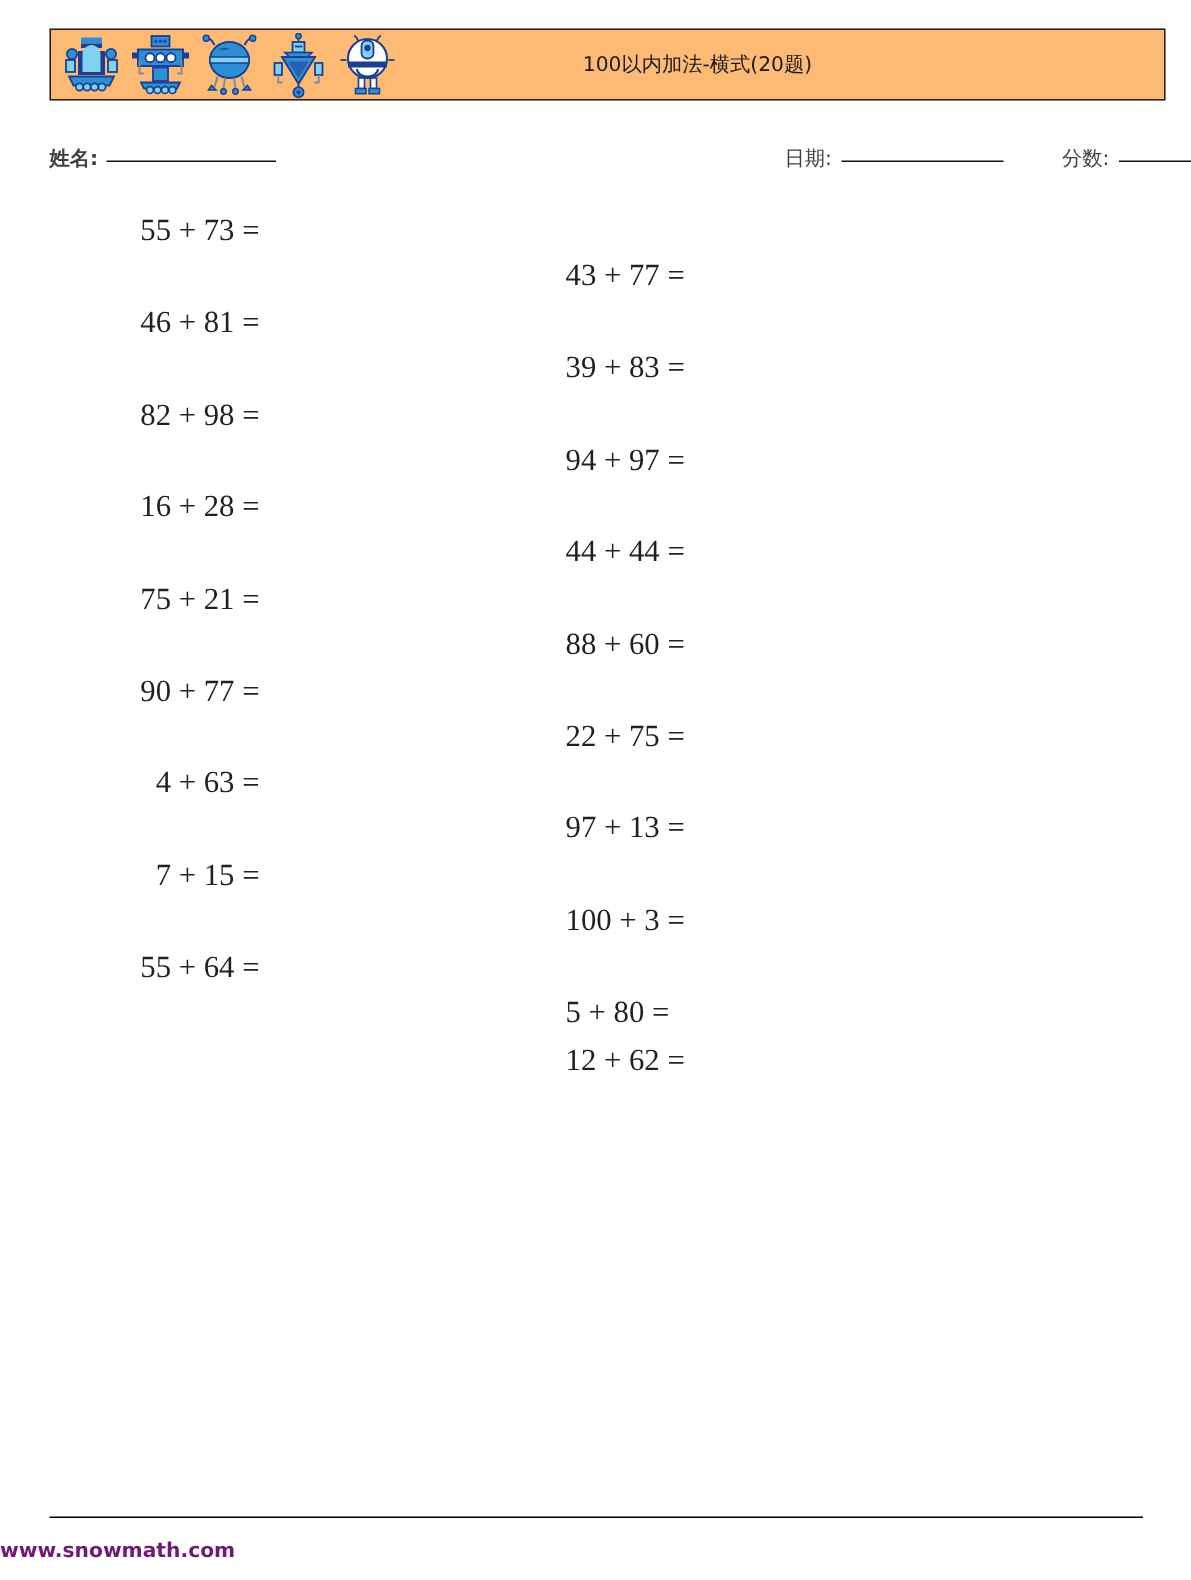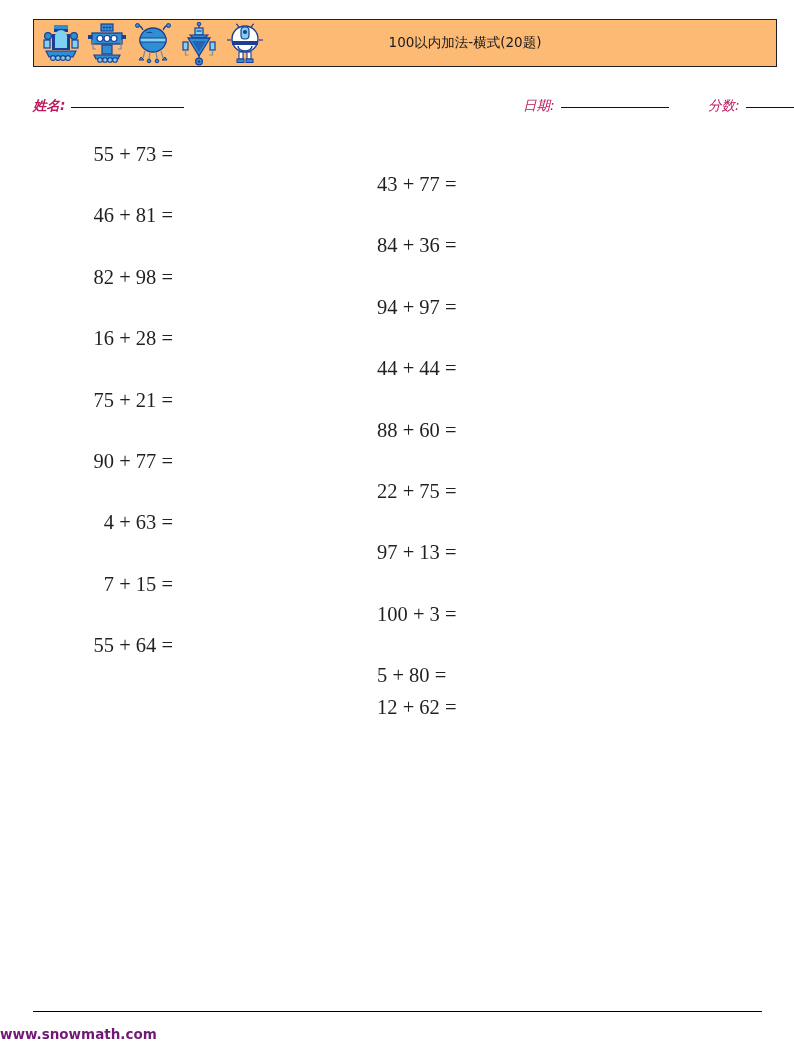--- a/index.html
+++ b/index.html
@@ -53,21 +53,21 @@
     width: 744px; height: 24px;
   }
   .info-field {
     position: absolute;
     display: flex;
     align-items: baseline;
     font-size: 13.5px;
     font-family: "DejaVu Sans", sans-serif;
     white-space: nowrap;
   }
-  .info-label { font-weight: bold; color: #be185d; font-style: italic; }
+  .info-label { font-weight: bold; color: #404040; }
   .info-label.plain { font-weight: normal; }
   .blank-line {
     display: inline-block;
     border-bottom: 1.4px solid #111;
     margin-left: 6px;
     height: 1px;
     position: relative;
     top: -2px;
   }
   #field-name { left: 0px; top: 2px; }
@@ -253,21 +253,21 @@
     <div class="prob-cell col-right">
         <span class="prob-inner">43 + 77 =</span>
       </div>
   </div>
 
   <div class="prob-row">
     <div class="prob-cell col-left">
         <span class="prob-inner">46 + 81 =</span>
       </div>
     <div class="prob-cell col-right">
-        <span class="prob-inner">84 + 36 =</span>
+        <span class="prob-inner">39 + 83 =</span>
       </div>
   </div>
 
   <div class="prob-row">
     <div class="prob-cell col-left">
         <span class="prob-inner">82 + 98 =</span>
       </div>
     <div class="prob-cell col-right">
         <span class="prob-inner">94 + 97 =</span>
       </div>

